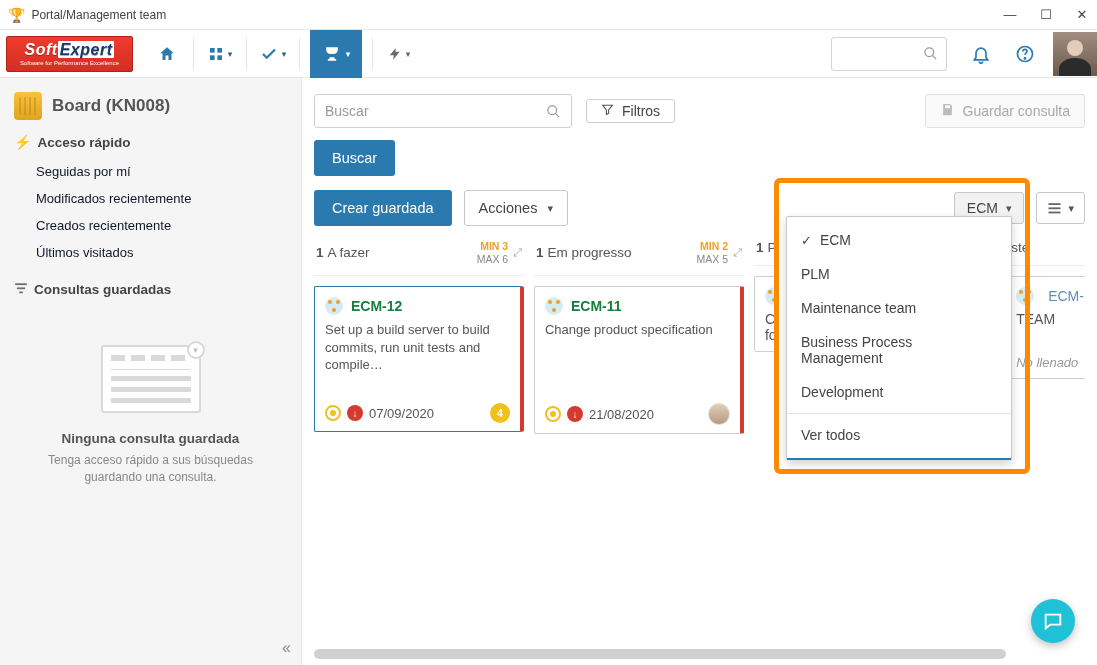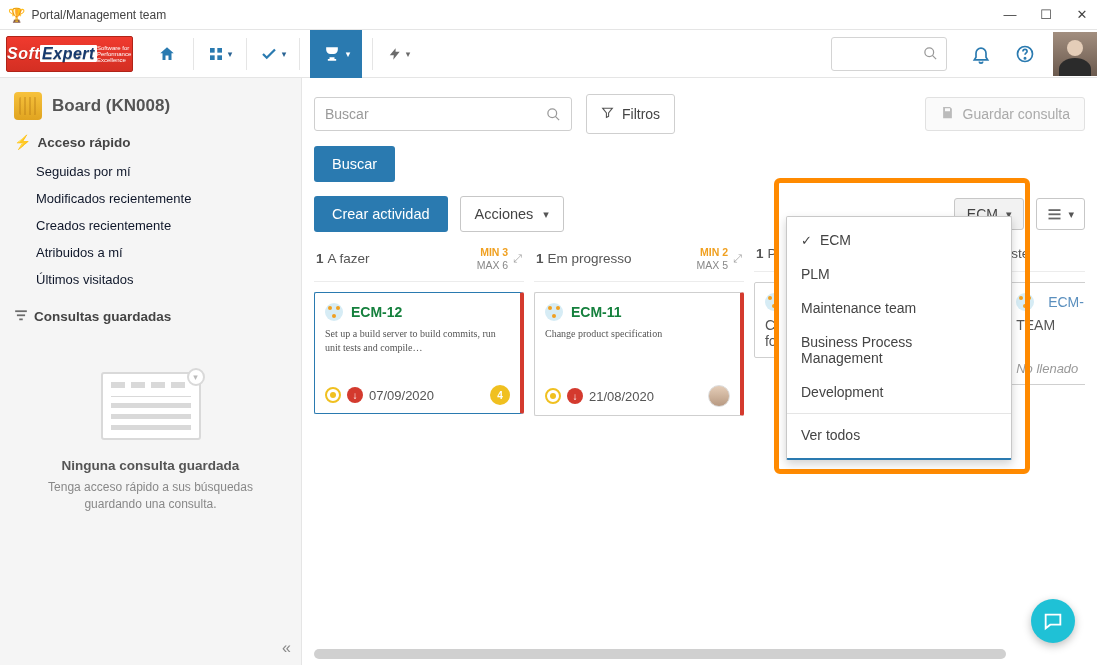--- a/index.html
+++ b/index.html
@@ -6,21 +6,21 @@
 body { background:#fff; width:1097px; height:665px; overflow:hidden; position:relative; }
 
 
 .titlebar { height:30px; background:#fff; border-bottom:1px solid #e5e5e5; display:flex; align-items:center; padding:0 8px; font-size:12px; color:#444; }
 .titlebar .trophy { color:#2a7ab0; margin-right:6px; font-size:14px; }
 .winbtns { margin-left:auto; display:flex; gap:22px; font-size:13px; color:#444; }
 .winbtn { width:14px; text-align:center; cursor:default; }
 
 
 .toolbar { height:48px; background:#fff; border-bottom:1px solid #e5e5e5; display:flex; align-items:center; padding:0 0 0 6px; }
-.brand { width:127px; height:36px; background:linear-gradient(#f03a2e,#d42f23); border:1px solid #b02418; border-radius:2px; display:flex; flex-direction:row; align-items:center; justify-content:center; margin-right:14px; position:relative; }
+.brand { width:127px; height:36px; background:linear-gradient(#f03a2e,#d42f23); border:1px solid #b02418; border-radius:2px; display:flex; flex-direction:column; align-items:center; justify-content:center; margin-right:14px; position:relative; }
 .brand .bt { color:#fff; font-weight:bold; font-style:italic; font-size:16px; letter-spacing:0.5px; text-shadow:0 1px 0 rgba(0,0,0,.3); }
 .brand .bt .ex { background:#fff; color:#173a6e; padding:0 2px; border-radius:1px; }
 .brand .bs { color:#fff; font-size:6px; margin-top:1px; }
 .tbicon { color:#2a7ab0; font-size:18px; width:28px; height:28px; display:flex; align-items:center; justify-content:center; margin:0 6px; cursor:pointer; position:relative; }
 .tbicon.caret::after { content:"▾"; font-size:9px; color:#296394; margin-left:4px; }
 .tbicon.bolt { color:#6b6b6b; font-size:15px; }
 .tbicon.bolt::after { content:"▾"; font-size:9px; color:#6b6b6b; margin-left:4px; }
 .activebtn { background:#2a7ab0; color:#fff; width:52px; height:48px; display:flex; align-items:center; justify-content:center; font-size:20px; margin:0 4px; position:relative; }
 .activebtn::after { content:"▾"; font-size:9px; margin-left:4px; }
 .tbsep { width:1px; height:32px; background:#e5e5e5; margin:0 6px; }
@@ -51,21 +51,21 @@
 .placeholderimg::after{content:"";position:absolute;left:8px;right:8px;top:22px;bottom:8px;background:repeating-linear-gradient(0deg,#d9d9d9 0 5px,transparent 5px 11px);}
 .placeholder-funnel{position:absolute;right:-6px;top:-6px;width:18px;height:18px;border-radius:50%;background:#fff;border:2px solid #d9d9d9;display:flex;align-items:center;justify-content:center;color:#bbb;font-size:9px;}
 .placeholder-title{font-weight:bold;color:#555;font-size:13.5px;margin-bottom:6px;}
 .placeholder-sub{color:#888;font-size:12px;line-height:1.45;}
 .collapsebtn { position:absolute; bottom:8px; right:10px; color:#888; font-size:16px; cursor:pointer; }
 
 .content { flex:1; padding:16px 12px 8px 12px; position:relative; overflow:hidden; }
 .row1 { display:flex; align-items:center; gap:14px; margin-bottom:12px; }
 .searchinput { width:258px; height:34px; border:1px solid #cfcfcf; border-radius:3px; display:flex; align-items:center; padding:0 10px; color:#9a9a9a; font-size:14px; }
 .searchinput svg { margin-left:auto; }
-.filtbtn { height:40px; border:1px solid #cfcfcf; border-radius:3px; display:flex; align-items:center; padding:0 14px; font-size:14px; color:#444; cursor:pointer; }
+.filtbtn { height:24px; border:1px solid #cfcfcf; border-radius:3px; display:flex; align-items:center; padding:0 14px; font-size:14px; color:#444; cursor:pointer; }
 .filtbtn .fic { margin-right:8px; font-size:13px; color:#555; }
 .savequerybtn { margin-left:auto; height:34px; border:1px solid #e1e1e1; border-radius:3px; display:flex; align-items:center; padding:16px 14px; color:#aaa; font-size:14px; background:#fafafa; }
 .savequerybtn .dic { margin-right:8px; font-size:15px; }
 .primarybtn { background:#2a7ab0; color:#fff; border:none; height:36px; padding:0 18px; font-size:14.5px; border-radius:3px; cursor:pointer; }
 .row2 { margin-bottom:14px; }
 .row3 { display:flex; align-items:center; gap:12px; margin-bottom:6px; }
 .actionsbtn { height:36px; border:1px solid #c7c7c7; border-radius:3px; display:flex; align-items:center; padding:0 14px; font-size:14.5px; color:#444; cursor:pointer; }
 .actionsbtn::after { content:"▾"; margin-left:10px; font-size:11px; color:#555; }
 .ecmbtn { margin-left:auto; height:32px; border:1px solid #c7c7c7; border-radius:3px; display:flex; align-items:center; padding:0 12px; font-size:14px; color:#444; cursor:pointer; background:#f2f2f2; }
 .ecmbtn::after { content:"▾"; margin-left:8px; font-size:11px; color:#555; }
@@ -80,21 +80,21 @@
 .colhdr .limits .min { color:#f0a020; font-weight:bold; }
 .colhdr .limits .max { color:#888; }
 .colhdr .expic { margin-left:5px; color:#a5a5a5; font-size:11px; }
 .card { border:1px solid #cfcfcf; border-radius:2px; margin-top:10px; padding:10px 10px 8px 10px; position:relative; background:#fff; }
 .card.blue { border-color:#2a7ab0; border-right:4px solid #d43a2e; }
 .card.red { border-right:4px solid #d43a2e; }
 .card .cardtop { display:flex; align-items:center; margin-bottom:6px; }
 .nodeic { width:18px;height:18px;border-radius:50%;background:#d6ecf5;margin-right:8px;position:relative;flex:none; }
 .nodeic::before{content:"";position:absolute;width:4px;height:4px;border-radius:50%;background:#f0a020;top:3px;left:3px;box-shadow:8px 0 0 #f0a020,4px 8px 0 #f0a020;}
 .card a { color:#15803d; font-size:14px; text-decoration:none;font-weight:bold; }
-.card .body { color:#555; font-size:10px; line-height:1.35; margin-bottom:2px; min-height:56px;font-family:Liberation Serif, serif; }
+.card .body { color:#555; font-size:13px; line-height:1.35; margin-bottom:26px; min-height:56px; }
 .card .meta { display:flex; align-items:center; gap:6px; font-size:13px; color:#555; }
 .pill { width:16px;height:16px;border-radius:50%;display:inline-flex;align-items:center;justify-content:center;font-size:10px; }
 .pill.ylw { border:2px solid #f0c020; background:#fff; }
 .pill.ylw::after{content:"";width:6px;height:6px;border-radius:50%;background:#f0c020;}
 .pill.red { background:#d43a2e; color:#fff; }
 .pill.red::after{content:"↓";font-size:10px;font-weight:bold;}
 .badge10 { margin-left:auto; width:20px;height:20px;border-radius:50%;background:#f0c020;color:#fff;font-size:10px;display:flex;align-items:center;justify-content:center;font-weight:bold; }
 .miniavatar { margin-left:auto; width:22px;height:22px;border-radius:50%;background:linear-gradient(#e4cdb8,#b89a82);border:1px solid #ddd; }
 
 .dropdown { position:absolute; top:225px; right:85px; width:226px; background:#fff; border:1px solid #c8c8c8; box-shadow:0 4px 10px rgba(0,0,0,.18); border-radius:2px; z-index:50; padding:6px 0; border-bottom:2px solid #2a7ab0;}
@@ -198,21 +198,20 @@
       <h2>Board (KN008)</h2>
     </div>
     <div class="qhdr">
       <span class="zap">⚡</span>
       <span>Acceso rápido</span>
     </div>
     <div class="qlist">
       <a>Seguidas por mí</a>
       <a>Modificados recientemente</a>
       <a>Creados recientemente</a>
-      <a>Atribuidos a mí</a>
       <a>Últimos visitados</a>
     </div>
     <div class="qhdr savedhdr">
       <span class="filtic">
         <svg width="14" height="12" viewBox="0 0 24 20" fill="#6b6b6b">
             <rect x="2" y="2" width="20" height="3"></rect>
             <rect x="5" y="9" width="14" height="3"></rect>
             <rect x="9" y="16" width="6" height="3"></rect>
           </svg>
       </span>
@@ -251,21 +250,21 @@
               <path d="M5 3h11l3 3v15H5V3zm3 2v5h8V5H8zm1 9h6v5H9v-5z"></path>
             </svg>
         </span>
         <span>Guardar consulta</span>
       </div>
     </div>
     <div class="row2">
       <button class="primarybtn">Buscar</button>
     </div>
     <div class="row3">
-      <button class="primarybtn">Crear actividad</button>
+      <button class="primarybtn">Crear guardada</button>
       <div class="actionsbtn">
         <span>Acciones</span>
       </div>
       <div class="ecmbtn">
         <span>ECM</span>
       </div>
       <div class="layoutbtn">
         <svg width="15" height="12" viewBox="0 0 24 20" fill="#666">
             <rect x="2" y="2" width="20" height="3"></rect>
             <rect x="2" y="9" width="20" height="3"></rect>

